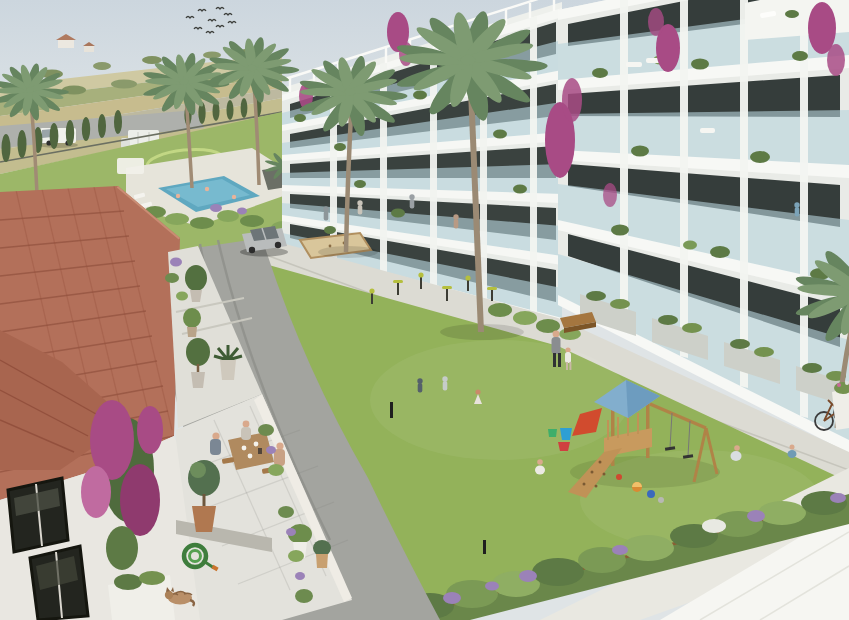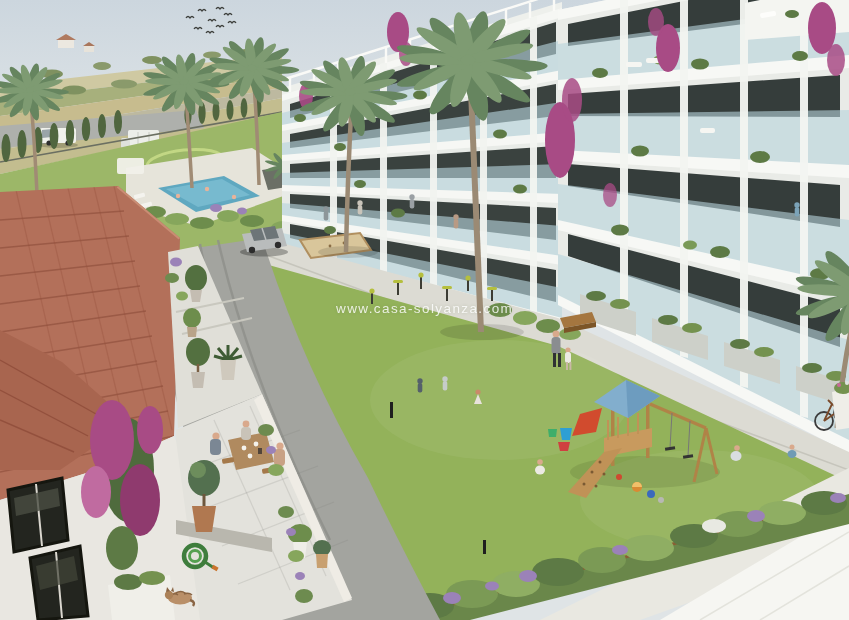--- a/index.html
+++ b/index.html
@@ -696,14 +696,13 @@
     <path d="M208 21 q2 -3 4 0 q2 -3 4 0"></path>
         <path d="M216 9 q2 -3 4 0 q2 -3 4 0"></path>
     <path d="M224 15 q2 -3 4 0 q2 -3 4 0"></path>
         <path d="M194 29 q2 -3 4 0 q2 -3 4 0"></path>
     <path d="M206 33 q2 -3 4 0 q2 -3 4 0"></path>
         <path d="M216 27 q2 -3 4 0 q2 -3 4 0"></path>
     <path d="M228 23 q2 -3 4 0 q2 -3 4 0"></path>
   </g>
 </svg>
 
-<div id="watermark">www.casa-solyanza.com</div>
 </div>
 
 </body></html>

